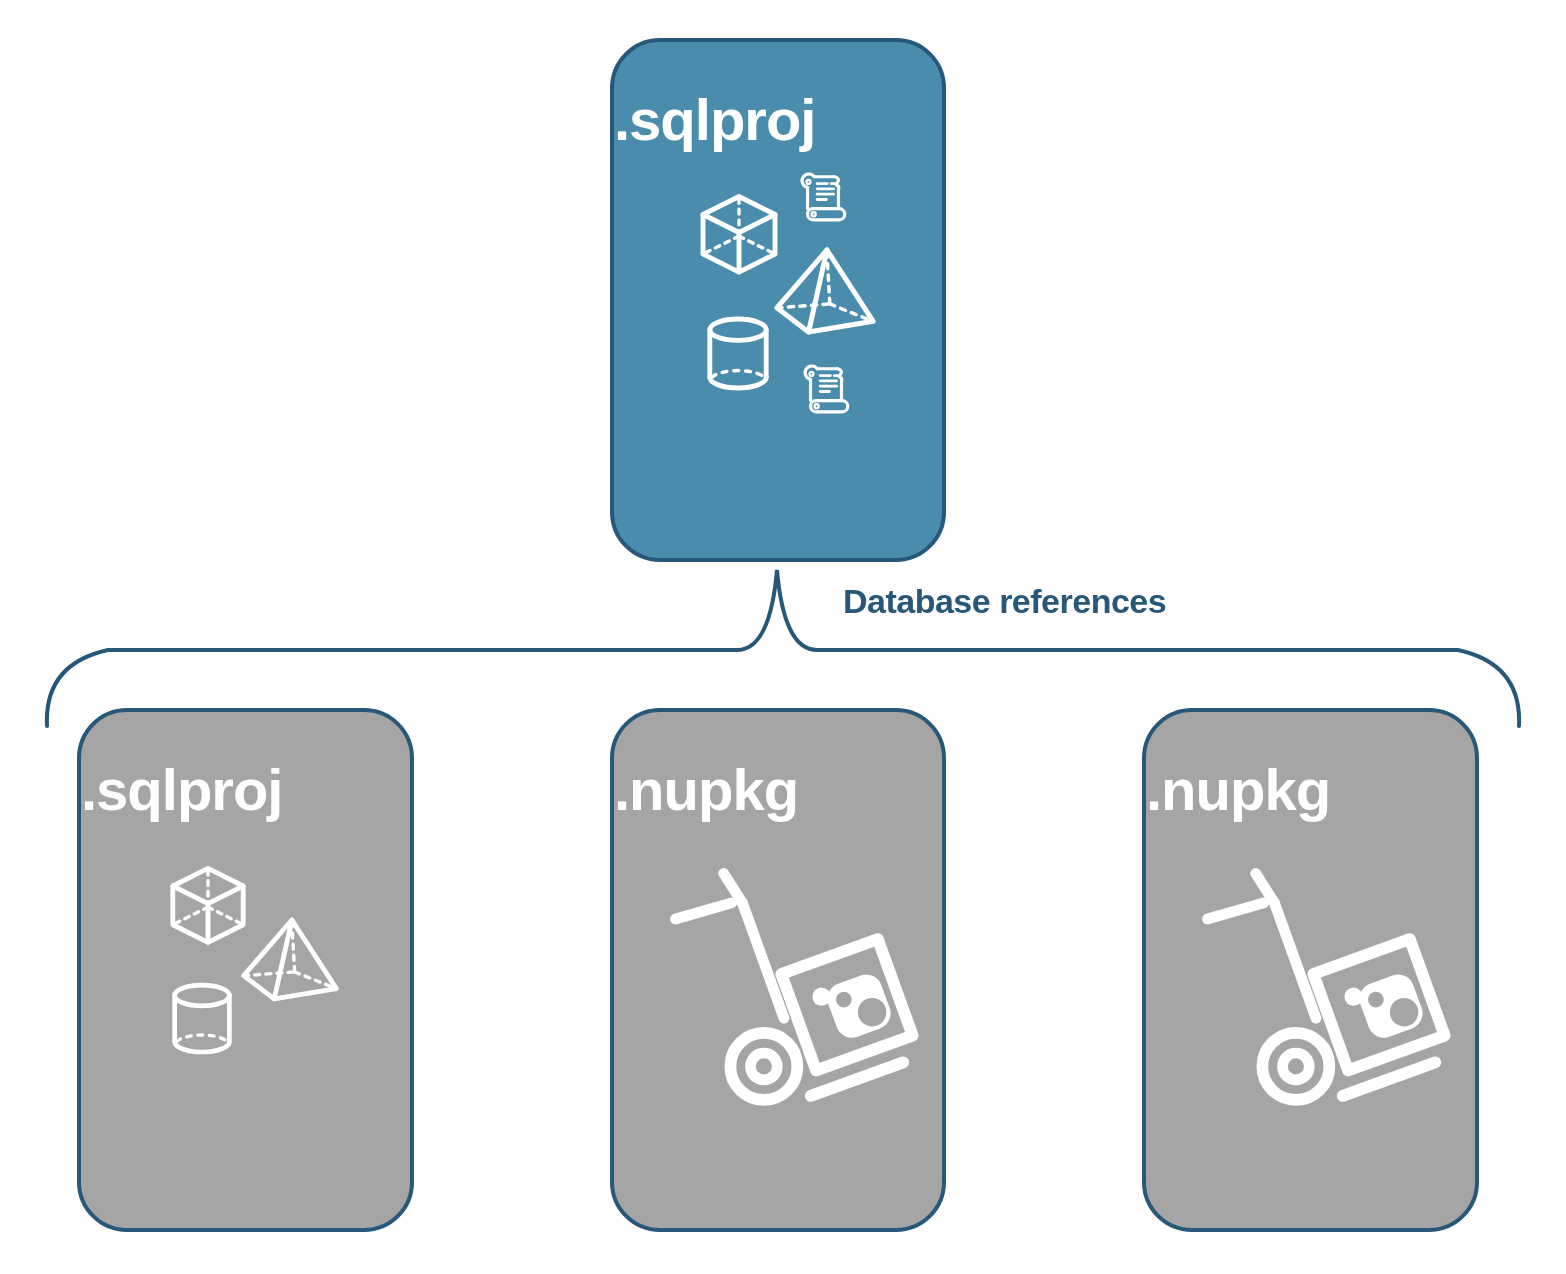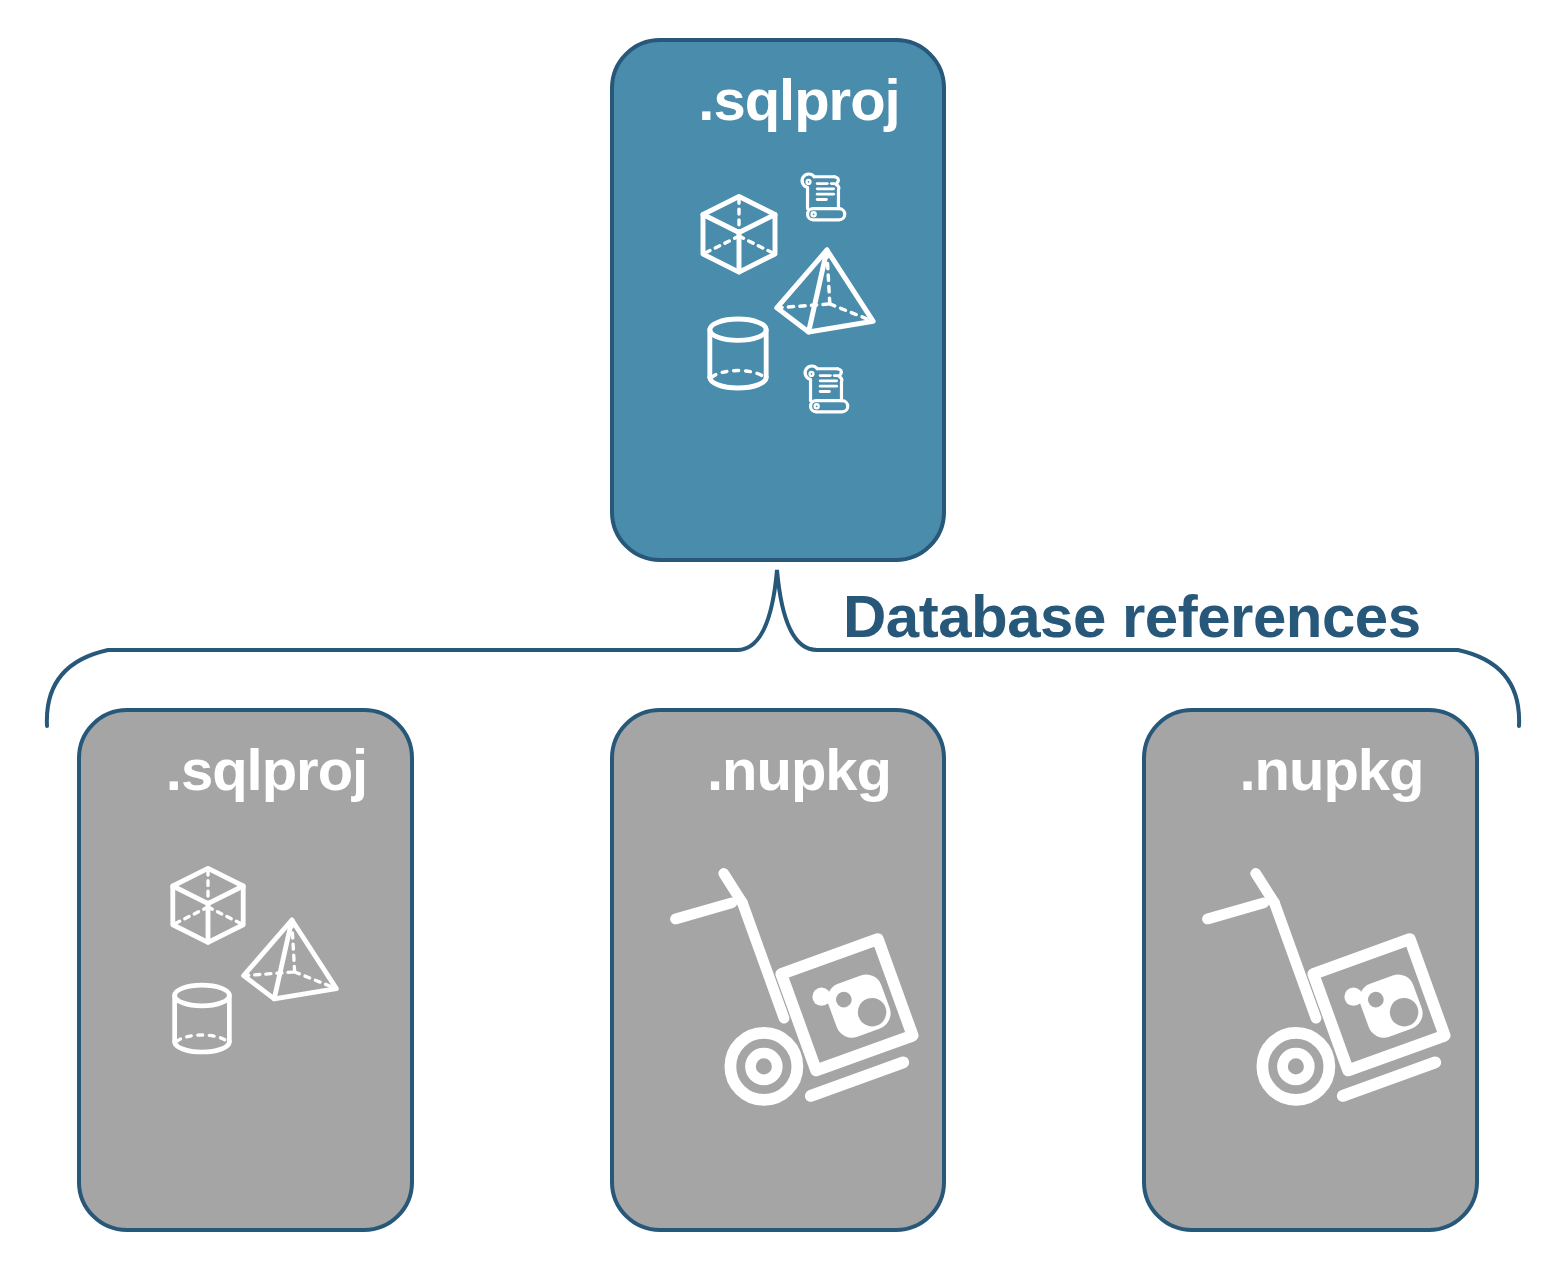--- a/index.html
+++ b/index.html
@@ -18,42 +18,41 @@
   .card{
     position:absolute;
     border:4px solid var(--blue);
     border-radius:50px;
   }
   .card.root{left:610px;top:38px;width:336px;height:524px;background:var(--teal);}
   .card.c1{left:77px;top:708px;width:337px;height:524px;background:var(--gray);}
   .card.c2{left:610px;top:708px;width:336px;height:524px;background:var(--gray);}
   .card.c3{left:1142px;top:708px;width:337px;height:524px;background:var(--gray);}
   .card-label{
-    margin-top:24px;text-align:center;
+    margin-top:44px;
     font-size:58px;font-weight:800;color:var(--white);
     letter-spacing:-1px;
-    padding-left:42px;
   }
   .ic{position:absolute;}
   
   .root .ic-scroll-a{left:180px;top:128px;width:58px;height:58px;}
   .root .ic-cube{left:80px;top:150px;width:90px;height:90px;}
   .root .ic-pyramid{left:158px;top:202px;width:106px;height:92px;}
   .root .ic-cylinder{left:90px;top:272px;width:68px;height:80px;}
   .root .ic-scroll-b{left:183px;top:320px;width:58px;height:58px;}
   
   .c1 .ic-cube{left:83px;top:152px;width:88px;height:88px;}
   .c1 .ic-pyramid{left:158px;top:202px;width:102px;height:89px;}
   .c1 .ic-cylinder{left:88px;top:268px;width:66px;height:78px;}
   
   .ic-dolly{left:40px;top:140px;width:268px;height:268px;}
   .brace{position:absolute;left:0;top:0;pointer-events:none;}
   .ref-label{
     position:absolute;left:843px;top:582px;
-    font-size:60px;font-weight:800;color:var(--blue);
+    font-size:34px;font-weight:800;color:var(--blue);
     letter-spacing:-0.5px;
   }
   .symdefs{position:absolute;width:0;height:0;overflow:hidden;}
 </style>
 </head>
 <body>
 
 <svg class="symdefs" xmlns="http://www.w3.org/2000/svg" aria-hidden="true">
   <defs>
     <symbol id="sym-scroll" viewBox="0 0 60 60">

